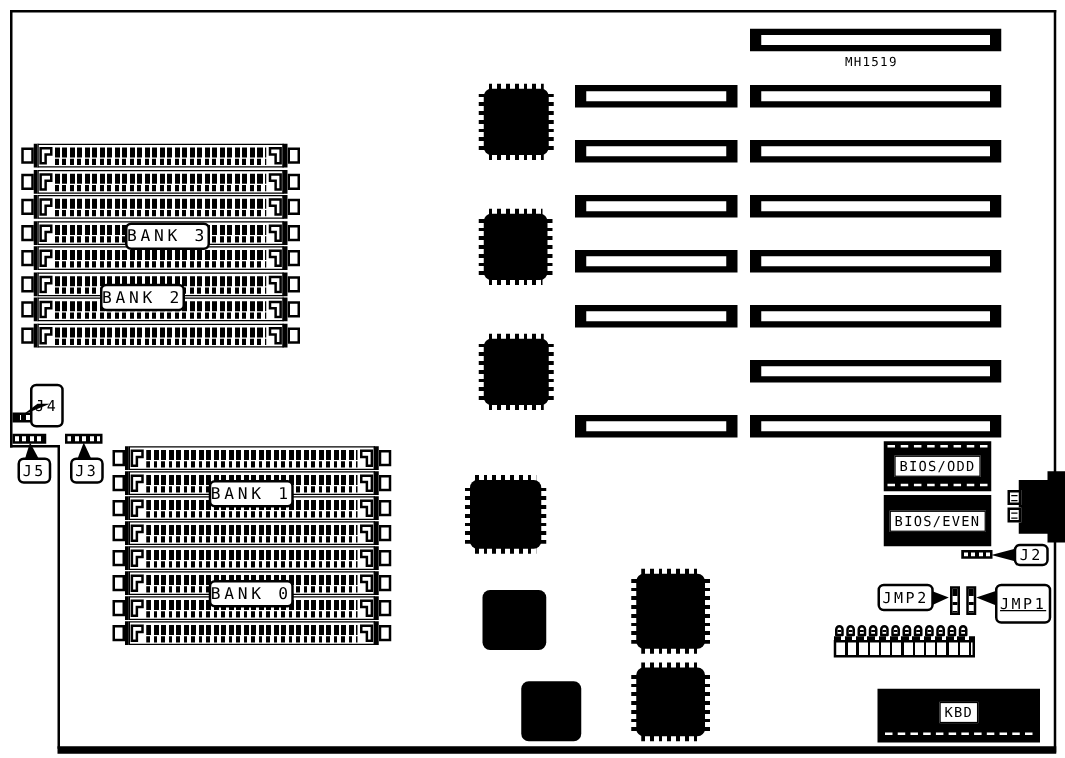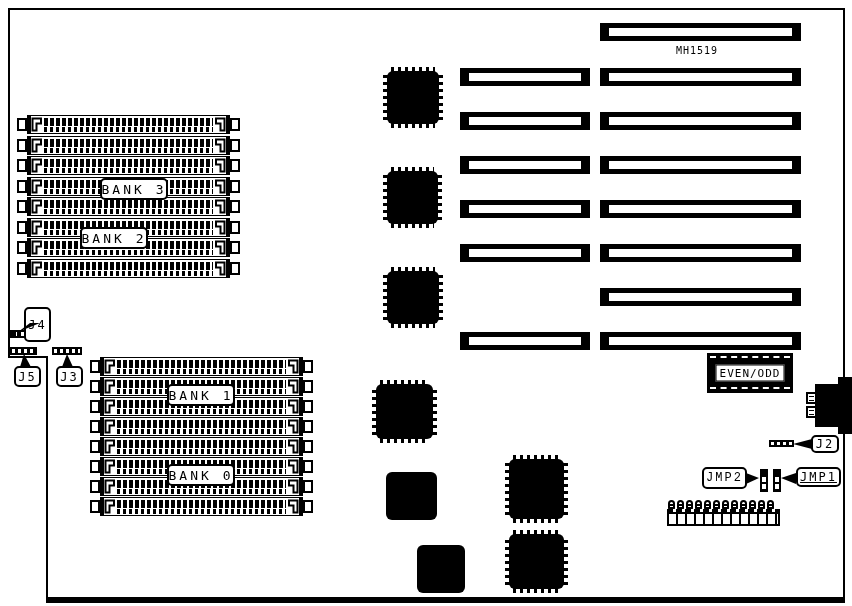--- a/index.html
+++ b/index.html
@@ -450,28 +450,35 @@
       <span>BANK 0</span>
     </div>
 
   <div class="small-text" style="left:676px;top:45px;">MH1519</div>
 
 
 
   <div class="blk" style="left:707px;top:353px;width:86px;height:40px;">
     <div class="dashrow" style="left:3px;right:3px;top:3px;"></div>
     <div class="dashrow" style="left:3px;right:3px;bottom:4px;"></div>
-    <div class="wlabel" style="left:50%;top:50%;transform:translate(-50%,-50%);"><span>EVEN/ODD</span></div>
+    <div class="wlabel" style="left:50%;top:50%;transform:translate(-50%,-50%);"><span>BIOS/ODD</span></div>
+  </div>
+  <div class="blk" style="left:707px;top:396px;width:86px;height:41px;">
+    <div class="wlabel" style="left:50%;top:50%;transform:translate(-50%,-50%);"><span>BIOS/EVEN</span></div>
   </div>
 
   <div class="blk" style="left:815px;top:384px;width:29px;height:43px;"></div>
   <div class="blk" style="left:838px;top:377px;width:14px;height:57px;"></div>
   <div class="din-pin" style="left:806px;top:392px;"></div>
   <div class="din-pin" style="left:806px;top:406px;"></div>
 
+  <div class="blk" style="left:702px;top:551px;width:130px;height:43px;">
+    <div class="dashrow" style="left:6px;right:6px;bottom:6px;"></div>
+    <div class="wlabel" style="left:50%;top:19px;transform:translate(-50%,-50%);"><span>KBD</span></div>
+  </div>
 
   <div class="pwr" style="left:667px;top:500px;">
     <div class="pins">
       <div class="pin"></div>
         <div class="pin"></div>
         <div class="pin"></div>
         <div class="pin"></div>
         <div class="pin"></div>
         <div class="pin"></div>
         <div class="pin"></div>
@@ -513,27 +520,27 @@
       <polygon points="2,13 13,13 7,0" fill="#000"></polygon>
     </svg>
 
   <div class="tag" style="left:811px;top:435px;width:28px;height:18px;">
       <span>J2</span>
     </div>
   <svg class="tail" style="left:792px;top:438px;" width="22" height="12">
       <polygon points="20,1 20,11 1,6" fill="#000"></polygon>
     </svg>
 
-  <div class="tag" style="left:702px;top:467px;width:45px;height:22px;font-family:Liberation Mono, monospace;">
+  <div class="tag" style="left:702px;top:467px;width:45px;height:22px;">
       <span>JMP2</span>
     </div>
   <svg class="tail" style="left:746px;top:471px;" width="16" height="14">
       <polygon points="0,2 0,13 13,7" fill="#000"></polygon>
     </svg>
 
-  <div class="tag" style="left:796px;top:467px;width:45px;height:20px;text-decoration:underline;">
+  <div class="tag" style="left:796px;top:467px;width:45px;height:32px;text-decoration:underline;">
       <span>JMP1</span>
     </div>
   <svg class="tail" style="left:780px;top:471px;" width="17" height="14">
       <polygon points="16,2 16,13 1,7" fill="#000"></polygon>
     </svg>
 
 </div>
 
 </body></html>

